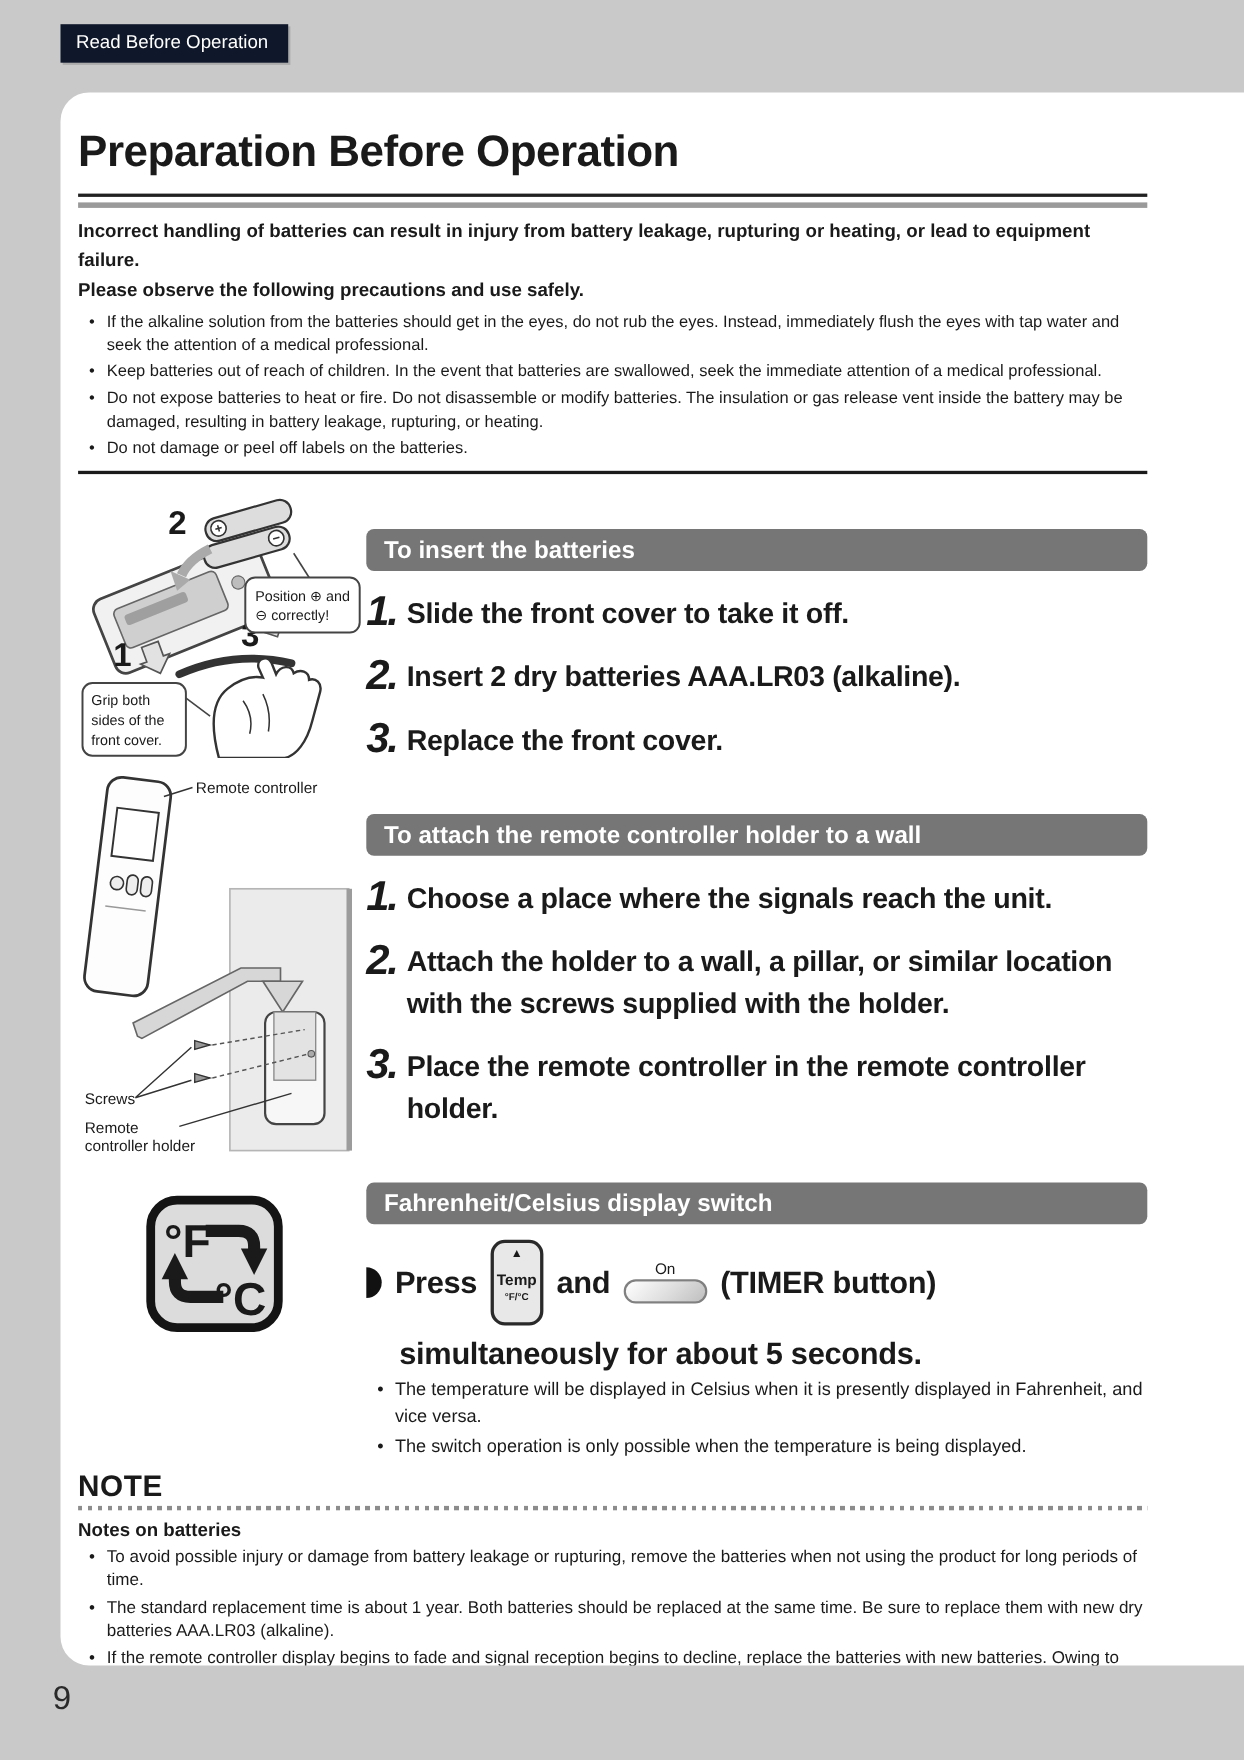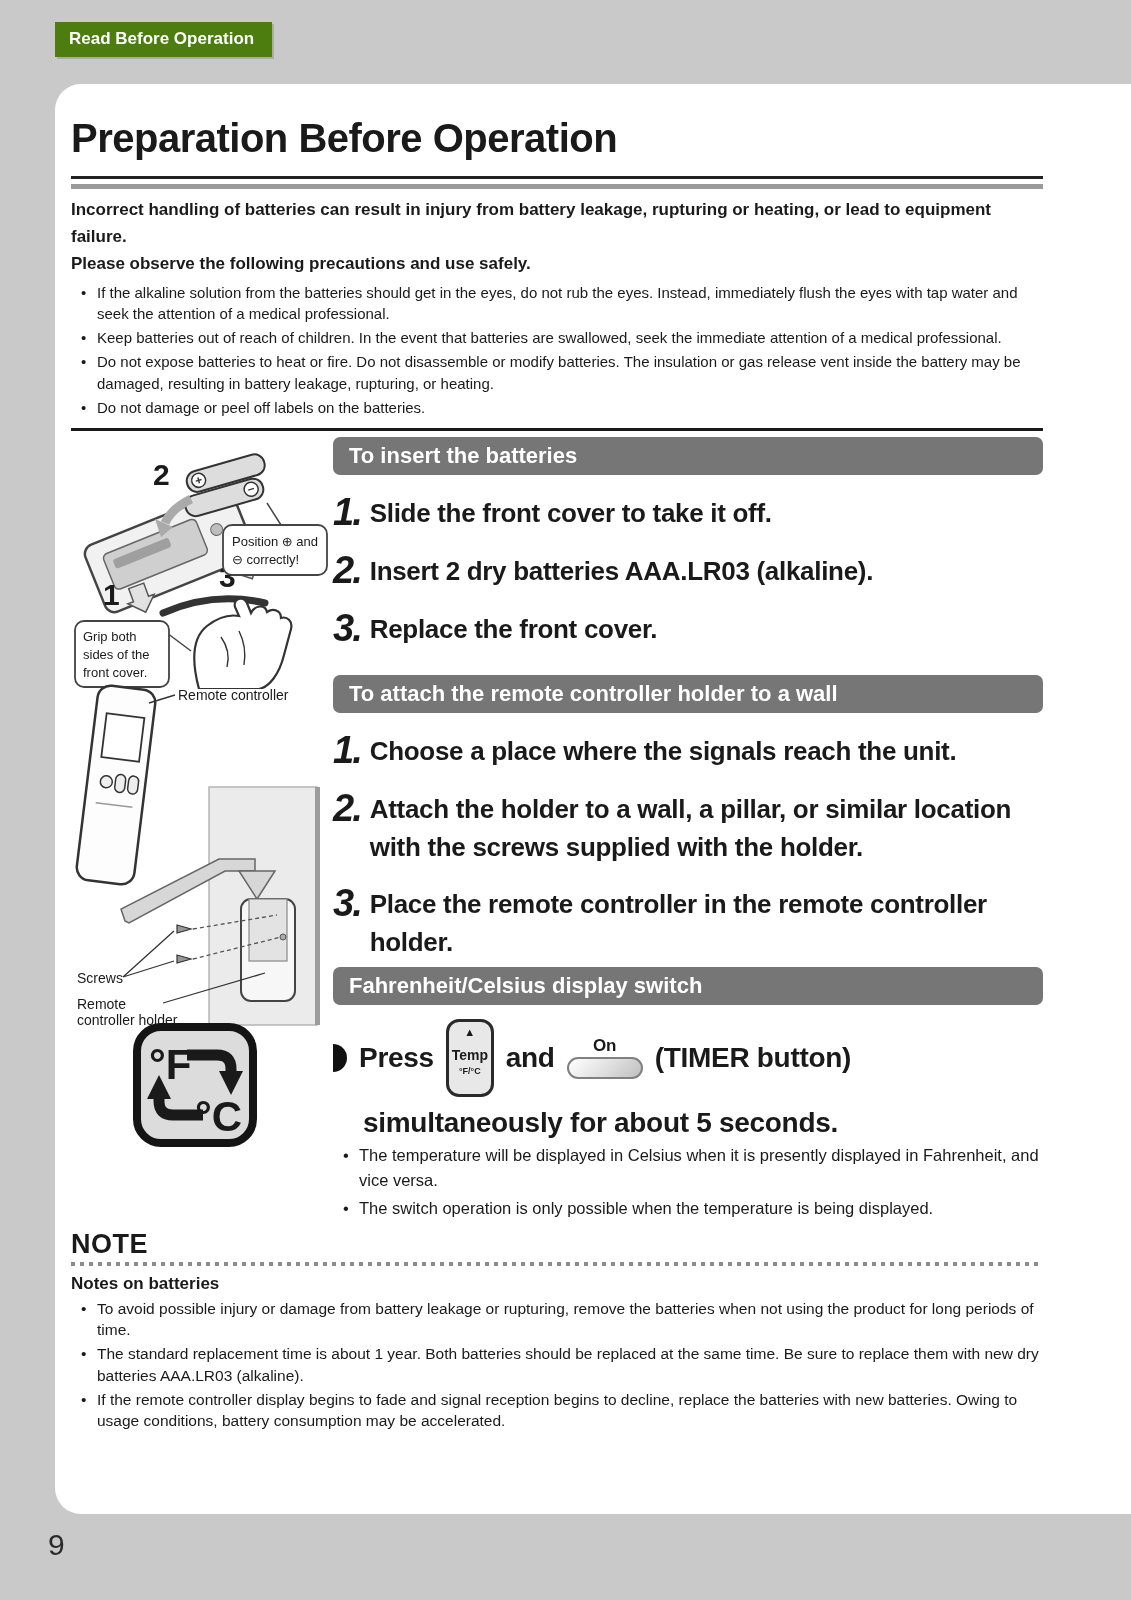--- a/index.html
+++ b/index.html
@@ -5,22 +5,22 @@
   html,body { margin:0; padding:0; }
   body {
     width:1131px; height:1600px; position:relative;
     background:#c9c9c9;
     font-family:"Liberation Sans","DejaVu Sans",sans-serif;
     color:#1a1a1a;
     -webkit-font-smoothing:antialiased;
   }
   .top-tag {
     position:absolute; left:55px; top:22px;
-    background:#4d7c0f; color:#fff;
-    font-size:17px; font-weight:bold;
+    background:#0f172a; color:#fff;
+    font-size:17px; font-weight:normal;
     padding:7px 18px 8px 14px;
     box-shadow:2px 2px 0 rgba(0,0,0,0.15);
   }
   .page-card {
     position:absolute; left:55px; top:84px;
     width:1076px; height:1430px;
     background:#fff;
     border-radius:26px 0 0 26px;
     overflow:hidden;
     box-sizing:border-box;
@@ -36,21 +36,21 @@
   .caution-intro { margin-top:7px; font-size:17px; font-weight:bold; line-height:1.6; }
   ul.doc-list { margin:4px 0 0 0; padding-left:24px; list-style:none; }
   ul.doc-list li { position:relative; font-size:15px; line-height:1.42; margin-top:3px; padding-left:2px; }
   ul.doc-list li::before { content:"•"; position:absolute; left:-14px; top:0; }
 
   .black-rule { border:none; border-top:3px solid #1a1a1a; margin:10px 0 6px 0; }
 
   .section { display:flex; margin-top:4px; }
   .sec-left { width:262px; flex-shrink:0; position:relative; }
   .sec-left svg { position:absolute; left:0; top:0; }
-  .sec-right { flex:1; min-width:0; }
+  .sec-right { flex:1; min-width:0;margin-top:44px; }
   .sec1 { min-height:234px; }
   .sec2 { min-height:288px; }
   .sec3 { min-height:250px; }
 
   .sec-header {
     background:#767676; color:#fff;
     font-size:22px; font-weight:bold;
     line-height:28px; padding:5px 16px;
     border-radius:7px;
   }
@@ -68,21 +68,21 @@
     width:48px; height:78px; box-sizing:border-box;
     border:3px solid #2a2a2a; border-radius:13px;
     background:#e8e8e8;
     display:flex; flex-direction:column; align-items:center;
     padding-top:5px;
   }
   .temp-btn .tri { font-size:11px; line-height:11px; }
   .temp-btn .lab { font-size:14px; font-weight:bold; margin-top:9px; }
   .temp-btn .sub { font-size:9px; font-weight:bold; margin-top:3px; }
   .timer-wrap { display:flex; flex-direction:column; align-items:center; }
-  .timer-on { font-size:17px; font-weight:bold; line-height:1; margin-bottom:3px; }
+  .timer-on { font-size:14px; font-weight:normal; line-height:1; margin-bottom:3px; }
   .timer-pill {
     width:76px; height:22px; box-sizing:border-box;
     border:2px solid #808080; border-radius:11px;
     background:linear-gradient(135deg,#ffffff 0%,#dedede 55%,#bfbfbf 100%);
   }
   .press-line2 { font-size:28px; font-weight:bold; margin:10px 0 0 30px; letter-spacing:-0.3px; }
   .fc-bullets { margin-top:6px; }
   .fc-bullets li { font-size:16.5px !important; line-height:1.5 !important; }
 
   .note-heading { font-size:27px; font-weight:bold; margin-top:8px; letter-spacing:0.5px; }

